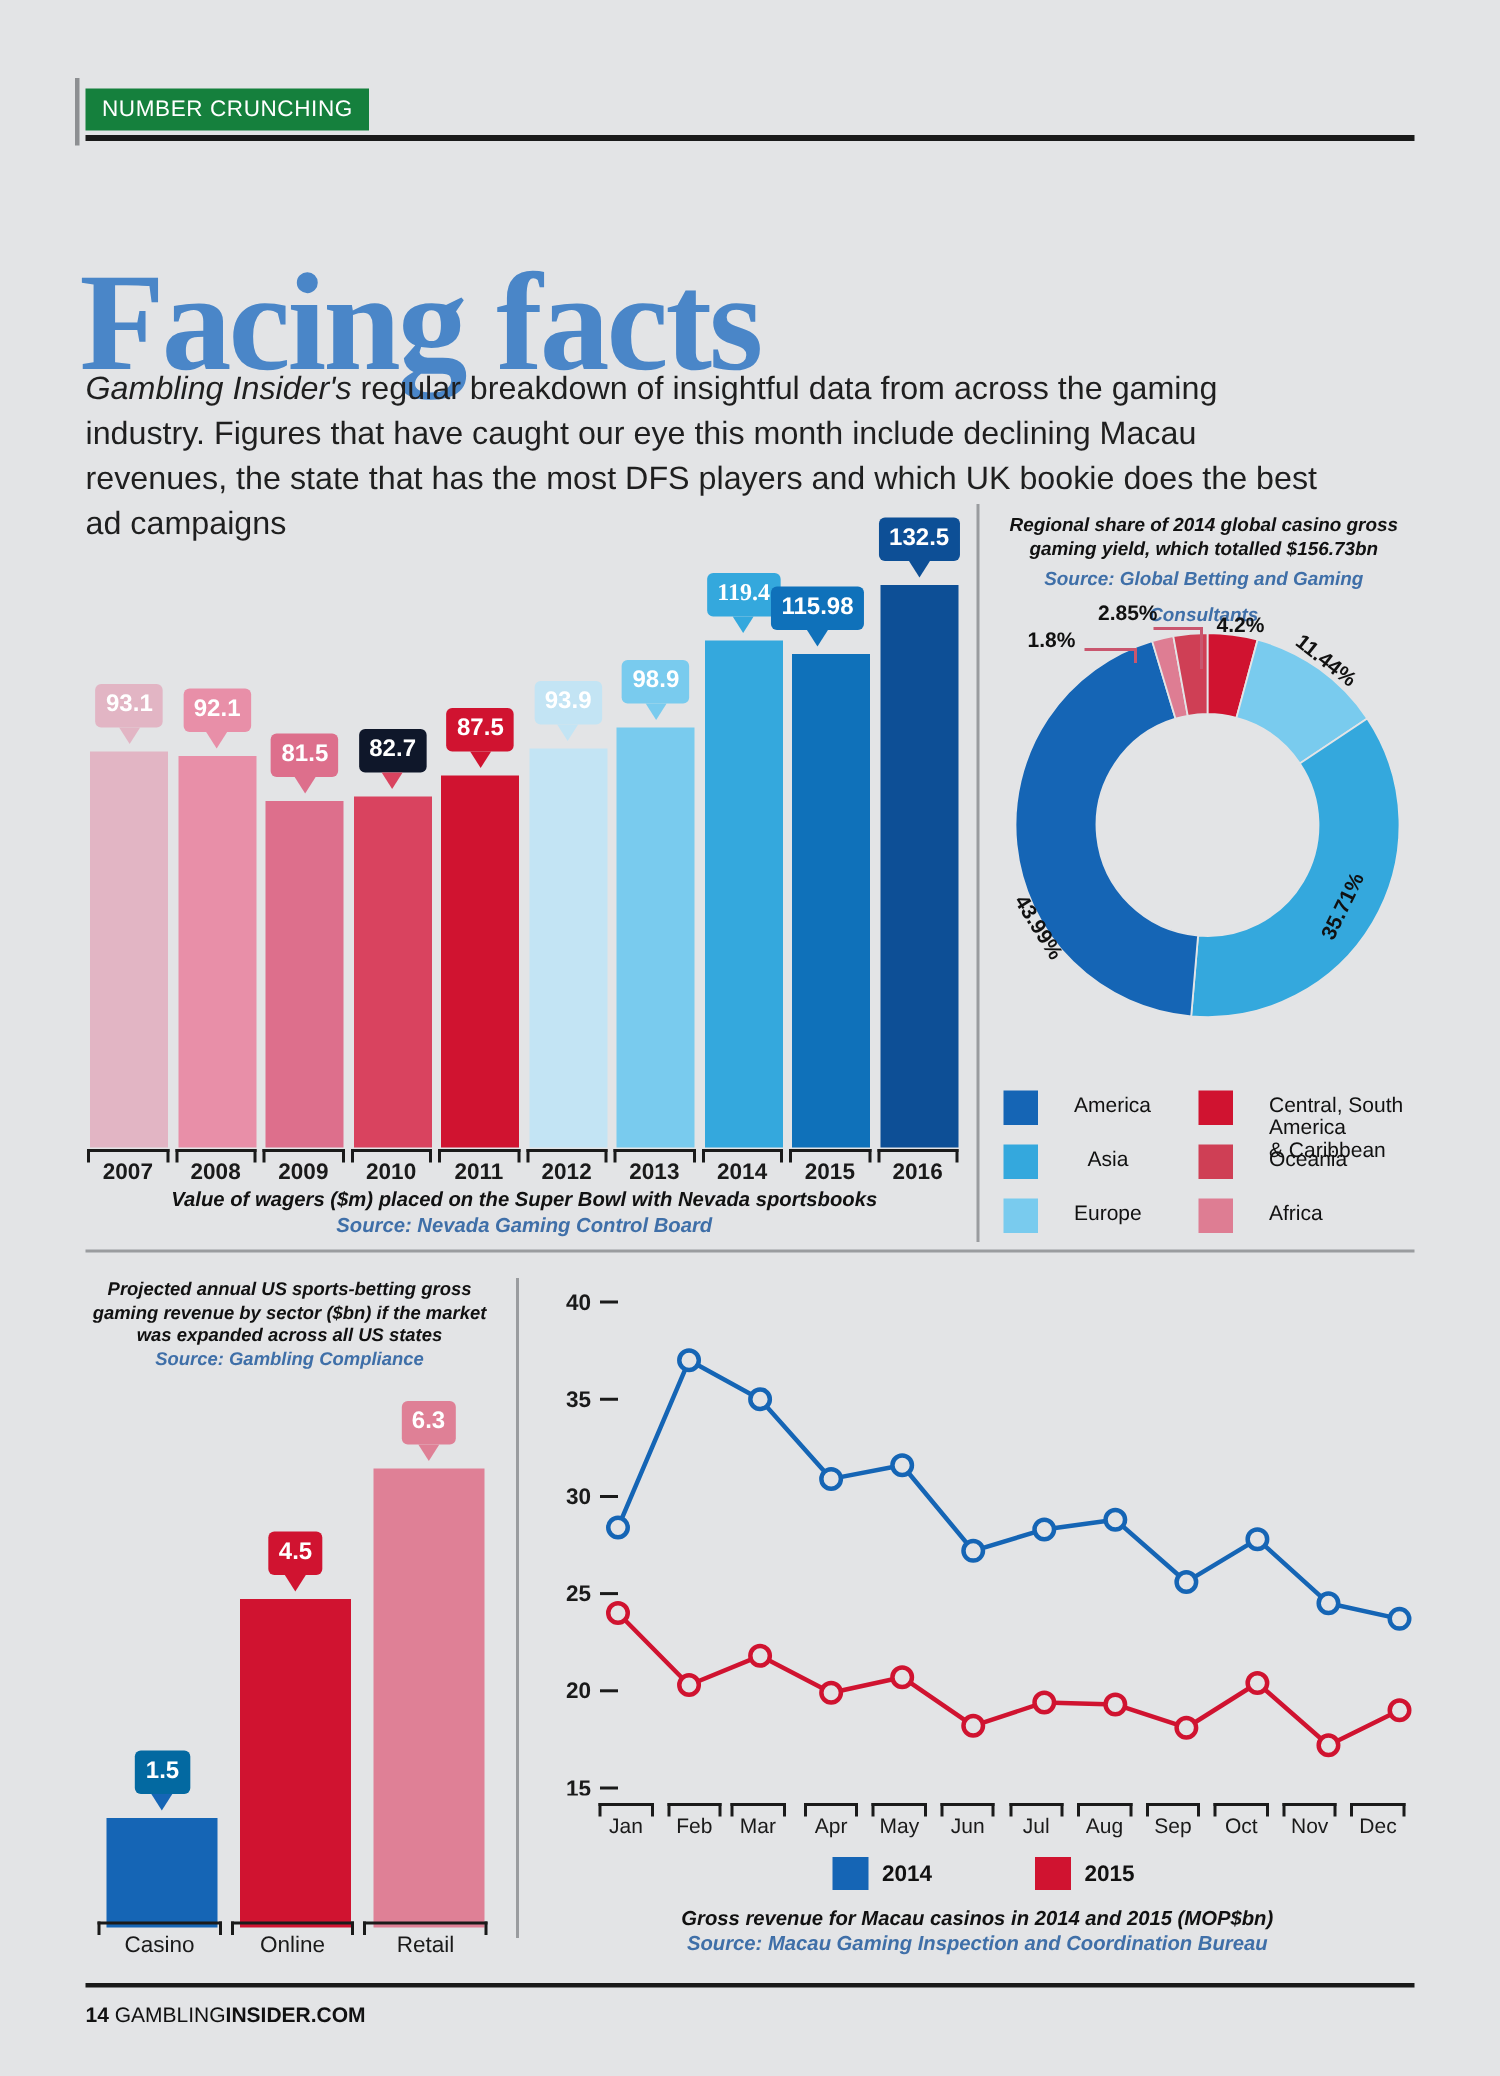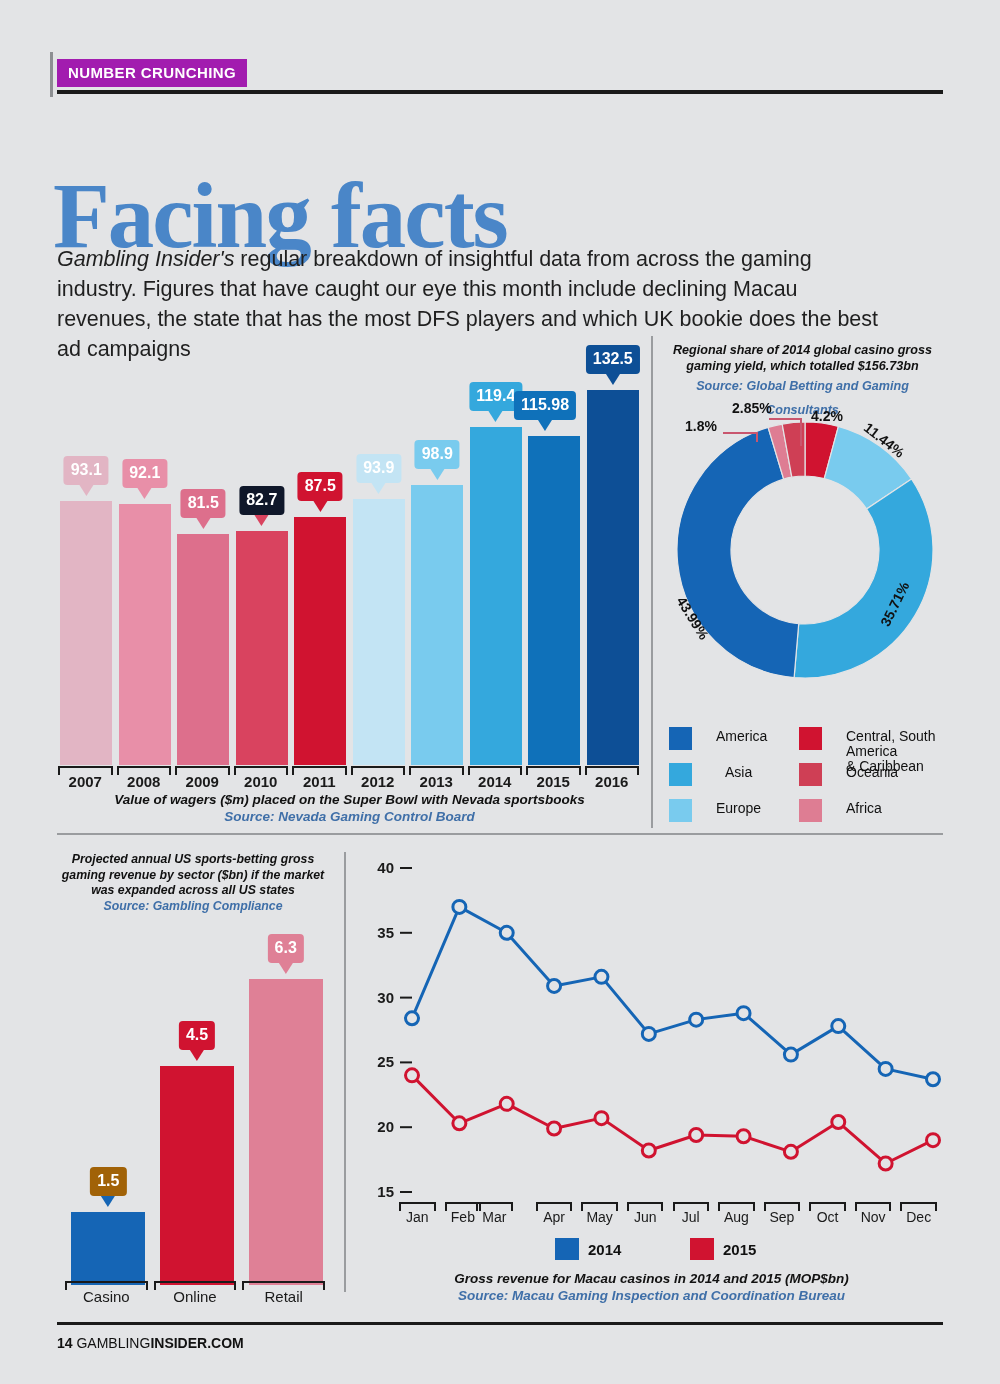--- a/index.html
+++ b/index.html
@@ -9,22 +9,22 @@
     font-family:"Liberation Sans", sans-serif;
     color:#1b1b1b;
     overflow:hidden;
     position:relative;
   }
   .page{position:absolute;inset:0;}
 
   
   .kicker{
     position:absolute;left:57px;top:59px;
-    background:#a21caf;color:#ffffff;
-    font-weight:bold;font-size:15px;letter-spacing:.4px;
+    background:#15803d;color:#ffffff;
+    font-weight:normal;font-size:15px;letter-spacing:.4px;
     padding:5px 11px 6px 11px;
     font-family:"Liberation Sans", sans-serif;
   }
   .rule-top{
     position:absolute;left:57px;top:90px;width:886px;height:4px;background:#1a1a1a;
   }
   .bar-left{
     position:absolute;left:50px;top:52px;width:3px;height:45px;background:#8d8f92;
   }
   .headline{
@@ -184,21 +184,21 @@
         <div class="bar-rect" style="height: 266.05px; background: rgb(195, 228, 244);"></div>
       </div>
       <div class="callout" style="background: rgb(195, 228, 244); color: rgb(195, 228, 244); left: 321.75px; bottom: 282.05px;"><span style="color: rgb(255, 255, 255);">93.9</span></div>
       <div class="bar-col" style="left: 354.25px; width: 52px; height: 425px;">
         <div class="bar-rect" style="height: 280.217px; background: rgb(121, 203, 238);"></div>
       </div>
       <div class="callout" style="background: rgb(121, 203, 238); color: rgb(121, 203, 238); left: 380.25px; bottom: 296.217px;"><span style="color: rgb(255, 255, 255);">98.9</span></div>
       <div class="bar-col" style="left: 412.75px; width: 52px; height: 425px;">
         <div class="bar-rect" style="height: 338.3px; background: rgb(52, 168, 221);"></div>
       </div>
-      <div class="callout" style="background: rgb(52, 168, 221); color: rgb(52, 168, 221); left: 438.75px; bottom: 354.3px;"><span style="color: rgb(255, 255, 255);">119.4</span></div>
+      <div class="callout" style="background: rgb(52, 168, 221); color: rgb(52, 168, 221); left: 438.75px; bottom: 354.3px;"><span style="color: rgb(255, 255, 255); font-family: Liberation Serif, serif;">119.4</span></div>
       <div class="bar-col" style="left: 471.25px; width: 52px; height: 425px;">
         <div class="bar-rect" style="height: 328.61px; background: rgb(15, 113, 186);"></div>
       </div>
       <div class="callout" style="background: rgb(15, 113, 186); color: rgb(15, 113, 186); left: 488px; bottom: 344.61px;"><span style="color: rgb(255, 255, 255);">115.98</span></div>
       <div class="bar-col" style="left: 529.75px; width: 52px; height: 425px;">
         <div class="bar-rect" style="height: 375.417px; background: rgb(13, 79, 150);"></div>
       </div>
       <div class="callout" style="background: rgb(13, 79, 150); color: rgb(13, 79, 150); left: 555.75px; bottom: 391.417px;"><span style="color: rgb(255, 255, 255);">132.5</span></div>
     </div>
   <div id="mainaxis">
@@ -291,21 +291,21 @@
       <div class="lg-sw" style="left: 130px; top: 72px; background: rgb(222, 125, 147);"></div>
       <div class="lg-item lg-tx" style="left: 161px; top: 74px; white-space: pre-line;">Africa</div>
     </div>
 
   <div class="bl-head">Projected annual US sports-betting gross gaming revenue by sector ($bn) if the market was expanded across all US states</div>
   <div class="bl-src">Source: Gambling Compliance</div>
   <div id="blbars">
       <div class="bar-col" style="left: 7.33333px; width: 74px; height: 360px;">
         <div class="bar-rect" style="height: 72.973px; background: rgb(21, 101, 181);"></div>
       </div>
-      <div class="callout" style="background: #a16207; color: rgb(21, 101, 181); left: 44.3333px; bottom: 88.973px;"><span style="color: rgb(255, 255, 255);">1.5</span></div>
+      <div class="callout" style="background: #0369a1; color: rgb(21, 101, 181); left: 44.3333px; bottom: 88.973px;"><span style="color: rgb(255, 255, 255);">1.5</span></div>
       <div class="bar-col" style="left: 96px; width: 74px; height: 360px;">
         <div class="bar-rect" style="height: 218.919px; background: rgb(208, 19, 48);"></div>
       </div>
       <div class="callout" style="background: rgb(208, 19, 48); color: rgb(208, 19, 48); left: 133px; bottom: 234.919px;"><span style="color: rgb(255, 255, 255);">4.5</span></div>
       <div class="bar-col" style="left: 184.667px; width: 74px; height: 360px;">
         <div class="bar-rect" style="height: 306.486px; background: rgb(223, 128, 150);"></div>
       </div>
       <div class="callout" style="background: rgb(223, 128, 150); color: rgb(223, 128, 150); left: 221.667px; bottom: 322.486px;"><span style="color: rgb(255, 255, 255);">6.3</span></div>
     </div>
   <div id="blaxis">
@@ -375,21 +375,21 @@
         <span class="tbar"></span>
         <span class="tr"></span>
         <span class="tlabel" style="font-size: 14px; font-weight: normal;">Jan</span>
       </div>
       <div class="tickgroup" style="left: 48.5833px; width: 36.5833px;">
         <span class="tl"></span>
         <span class="tbar"></span>
         <span class="tr"></span>
         <span class="tlabel" style="font-size: 14px; font-weight: normal;">Feb</span>
       </div>
-      <div class="tickgroup" style="left: 80px; width: 36.5833px;">
+      <div class="tickgroup" style="left: 91px; width: 36.5833px;">
         <span class="tl"></span>
         <span class="tbar"></span>
         <span class="tr"></span>
         <span class="tlabel" style="font-size: 14px; font-weight: normal;">Mar</span>
       </div>
       <div class="tickgroup" style="left: 139.75px; width: 36.5833px;">
         <span class="tl"></span>
         <span class="tbar"></span>
         <span class="tr"></span>
         <span class="tlabel" style="font-size: 14px; font-weight: normal;">Apr</span>

